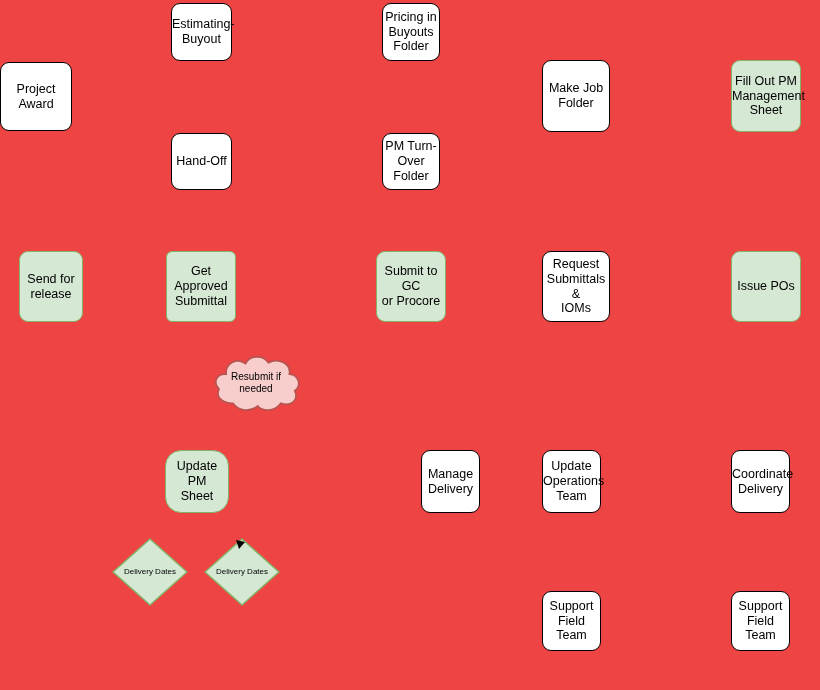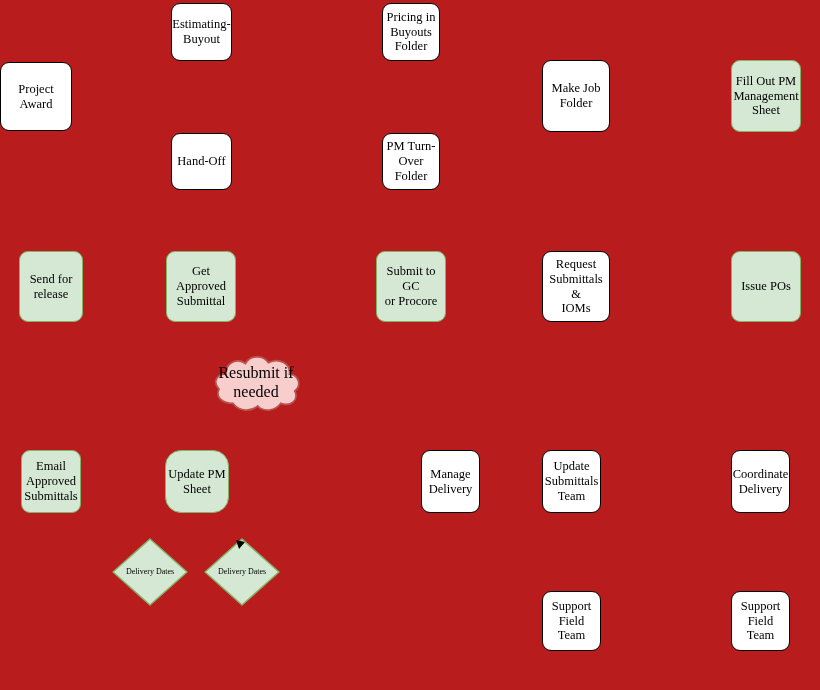--- a/index.html
+++ b/index.html
@@ -4,23 +4,23 @@
 <style>
   html, body {
     margin: 0;
     padding: 0;
     background: #000000;
   }
   #canvas {
     position: relative;
     width: 820px;
     height: 690px;
-    background: #b91c1c;
+    background: #ef4444;
     overflow: hidden;
-    font-family: Liberation Serif, serif;
+    font-family: Liberation Sans, sans-serif;
   }
   .node {
     position: absolute;
     box-sizing: border-box;
     display: flex;
     align-items: center;
     justify-content: center;
     text-align: center;
     line-height: 1.18;
     color: #000000;
@@ -63,21 +63,21 @@
     background: transparent;
     border: none;
   }
   .cloud svg {
     position: absolute;
     left: 0;
     top: 0;
   }
   .cloud .label {
     position: relative;
-    font-size: 16px;
+    font-size: 10px;
     z-index: 2;
     color: #000000;
   }
   .arrowhead {
     position: absolute;
   }
 </style>
 </head>
 <body>
 
@@ -108,21 +108,21 @@
     </div>
     <div class="node box" style="left: 382px; top: 133px; width: 58px; height: 57px;">
       <span class="label">PM Turn-
 Over
 Folder</span>
     </div>
     <div class="node box green" style="left: 19px; top: 251px; width: 64px; height: 71px; justify-content: flex-end;">
       <span class="label">Send for
 release</span>
     </div>
-    <div class="node box green" style="left: 166px; top: 251px; width: 70px; height: 71px;">
+    <div class="node box green" style="left: 166px; top: 251px; width: 70px; height: 71px; border-radius: 6px;">
       <span class="label">Get Approved
 Submittal</span>
     </div>
     <div class="node box green" style="left: 376px; top: 251px; width: 70px; height: 71px;">
       <span class="label">Submit to GC
 or Procore</span>
     </div>
     <div class="node box" style="left: 542px; top: 251px; width: 68px; height: 71px;">
       <span class="label">Request
 Submittals &amp;
@@ -131,36 +131,31 @@
     <div class="node box green" style="left: 731px; top: 251px; width: 70px; height: 71px;">
       <span class="label">Issue POs</span>
     </div>
     <div class="node cloud" style="left: 212px; top: 352px; width: 88px; height: 62px;">
       <svg width="88" height="62" viewBox="0 0 100 70" preserveAspectRatio="none">
         <path d="M 24 58 C 10 58 4 50 8 42 C 0 34 6 24 16 25 C 15 12 29 6 38 13 C 43 3 58 3 64 12 C 76 6 90 13 88 25 C 99 26 102 38 94 44 C 99 54 90 62 78 58 C 72 67 58 68 52 61 C 44 68 30 67 24 58 Z" fill="#f8cecc" stroke="#b85450" stroke-width="2"></path>
       </svg>
       <span class="label">Resubmit if
 needed</span>
     </div>
-    <div class="node box green" style="left: 21px; top: 450px; width: 60px; height: 63px;">
-      <span class="label">Email
-Approved
-Submittals</span>
-    </div>
     <div class="node box green" style="left: 165px; top: 450px; width: 64px; height: 63px; border-radius: 16px;">
       <span class="label">Update PM
 Sheet</span>
     </div>
     <div class="node box" style="left: 377px; top: 450px; width: 59px; height: 63px; margin-left: 44px;">
       <span class="label">Manage
 Delivery</span>
     </div>
     <div class="node box" style="left: 542px; top: 450px; width: 59px; height: 63px;">
       <span class="label">Update
-Submittals
+Operations
 Team</span>
     </div>
     <div class="node box" style="left: 731px; top: 450px; width: 59px; height: 63px;">
       <span class="label">Coordinate
 Delivery</span>
     </div>
     <div class="node diamond" style="left: 112px; top: 538px; width: 76px; height: 68px; justify-content: center;">
       <svg width="76" height="68" viewBox="0 0 76 68">
         <polygon points="38,1 75,34 38,67 1,34" fill="#d5e8d4" stroke="#82b366" stroke-width="1.5" rx="6"></polygon>
       </svg>

